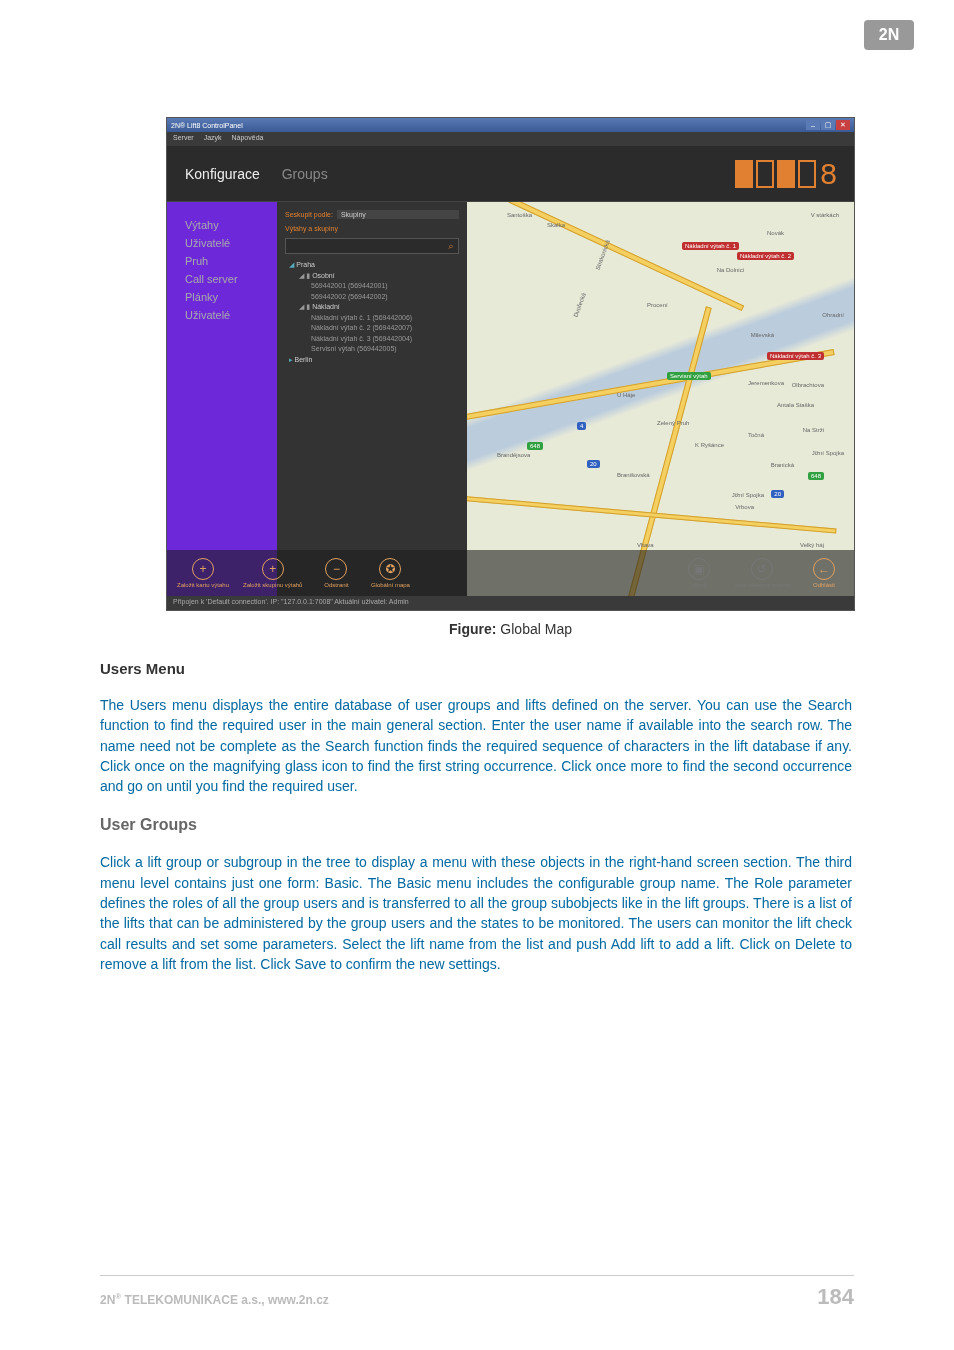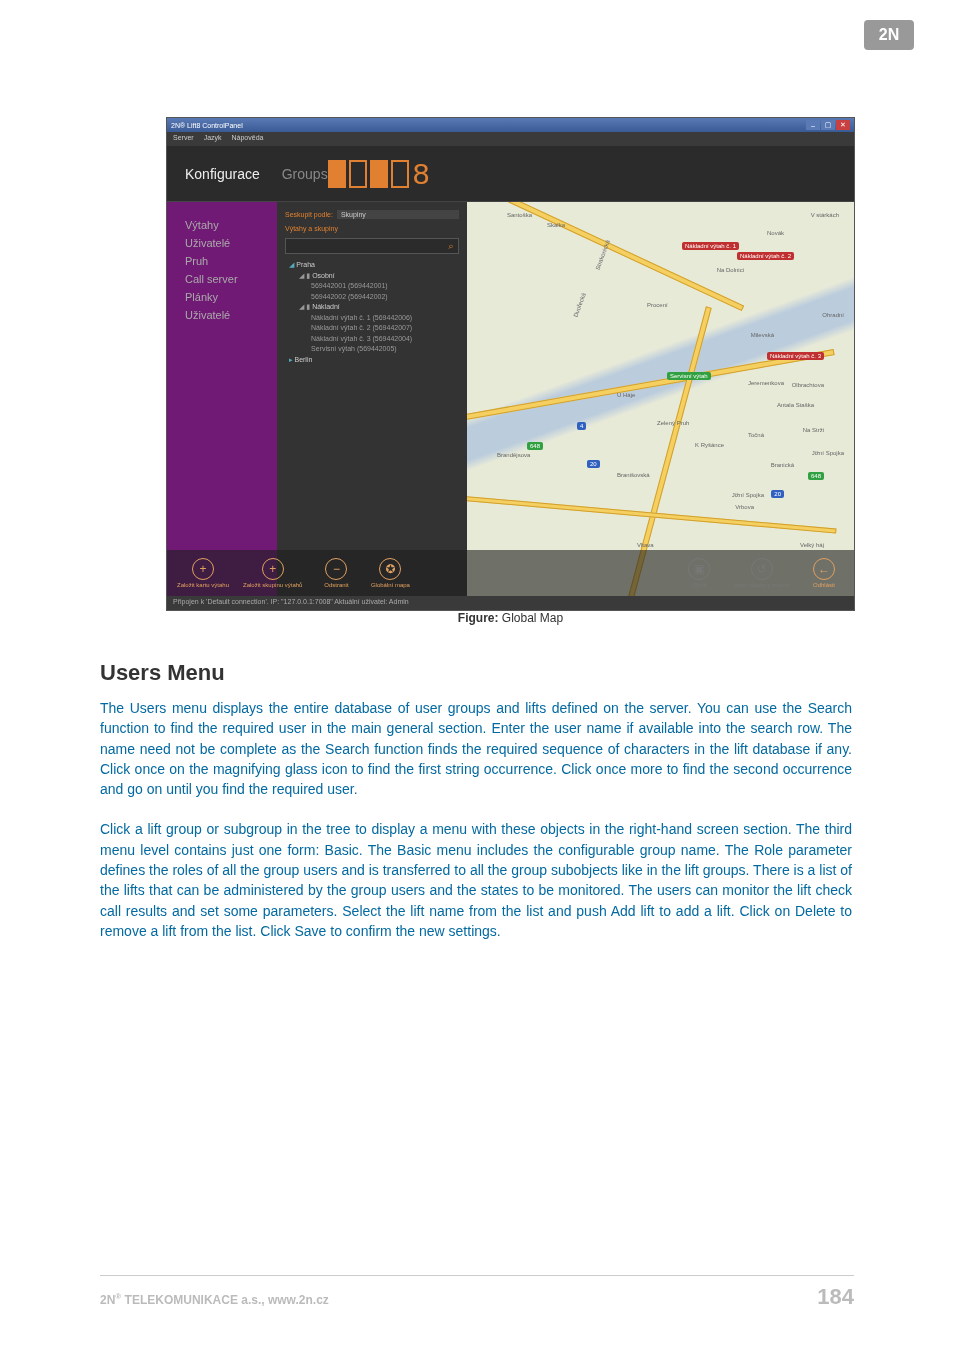--- a/index.html
+++ b/index.html
@@ -61,21 +61,21 @@
     font-size:7px;
     color:#ccc;
     padding:2px 6px;
     display:flex;
     gap:10px;
   }
   .header-row {
     height: 56px;
     display:flex;
     align-items:center;
-    justify-content:flex-start;
+    justify-content:space-between;
     padding: 16px 18px;
     background:#2b2b2b;
     border-bottom:1px solid #444;
   }
   .tabs { display:flex; gap:22px; align-items:baseline;}
   .tab { font-size:14px; color:#888; font-weight:300;}
   .tab.active { color:#eee; }
   .lift-logo {
     display:flex;
     align-items:center;
@@ -85,21 +85,21 @@
   .lift-box { width:18px; height:28px; border:2px solid #e08030; background:#2b2b2b;}
   .lift-box.f { background:#e08030;}
   .lift-text { font-size:30px; font-weight:300; color:#e08030; letter-spacing:-1px; margin-left:2px;}
   .content {
     display:flex;
     height: 398px;
   }
   .sidebar {
     width:110px;
     padding: 14px 6px 6px 18px;
-    background:#701a75;
+    background:#6d28d9;
   }
   .side-item {
     font-size:11px;
     color:#aaa;
     padding:3px 0;
     font-weight:300;
   }
   .treepanel {
     width:190px;
     background:#333;
@@ -168,35 +168,36 @@
     position:absolute;
     bottom:0; left:0; right:0;
     height:14px;
     background:#3a3a3a;
     color:#aaa;
     font-size:7px;
     padding:2px 6px;
   }
   .figure-caption{
     text-align:center;
-    font-size:12px;
+    font-size:14px;
+    margin-top:10px;
     color:#333;
   }
   .figure-caption b{ font-weight:bold;}
   .doc-body {
     position:absolute;
     top: 660px;
     left: 100px;
     width: 752px;
   }
   h2.users-menu {
-    font-size:22px;
+    font-size:15px;
     font-weight:bold;
     color:#333;
-    margin-bottom:12px;
+    margin-bottom:18px;
   }
   p.para {
     font-size:14px;
     line-height:1.45;
     text-align:justify;
     color:#0369a1;
     margin-bottom:20px;
   }
   h3.subhead {
     font-size:16px;
@@ -373,20 +374,21 @@
   </div>
 
   <div class="figure-caption">
     <b>Figure:</b><span> Global Map</span>
   </div>
 </div>
 
 <div class="doc-body">
   <h2 class="users-menu">Users Menu</h2>
   <p class="para">The Users menu displays the entire database of user groups and lifts defined on the server. You can use the Search function to find the required user in the main general section. Enter the user name if available into the search row. The name need not be complete as the Search function finds the required sequence of characters in the lift database if any. Click once on the magnifying glass icon to find the first string occurrence. Click once more to find the second occurrence and go on until you find the required user.</p>
+  <h3 class="subhead">User Groups</h3>
   <p class="para">Click a lift group or subgroup in the tree to display a menu with these objects in the right-hand screen section. The third menu level contains just one form: Basic. The Basic menu includes the configurable group name. The Role parameter defines the roles of all the group users and is transferred to all the group subobjects like in the lift groups. There is a list of the lifts that can be administered by the group users and the states to be monitored. The users can monitor the lift check call results and set some parameters. Select the lift name from the list and push Add lift to add a lift. Click on Delete to remove a lift from the list. Click Save to confirm the new settings.</p>
 </div>
 
 <div class="footer">
   <span>
     <b><span>2N</span><sup>®</sup><span> TELEKOMUNIKACE a.s., www.2n.cz</span></b>
   </span>
   <span class="pg">184</span>
 </div>
 

